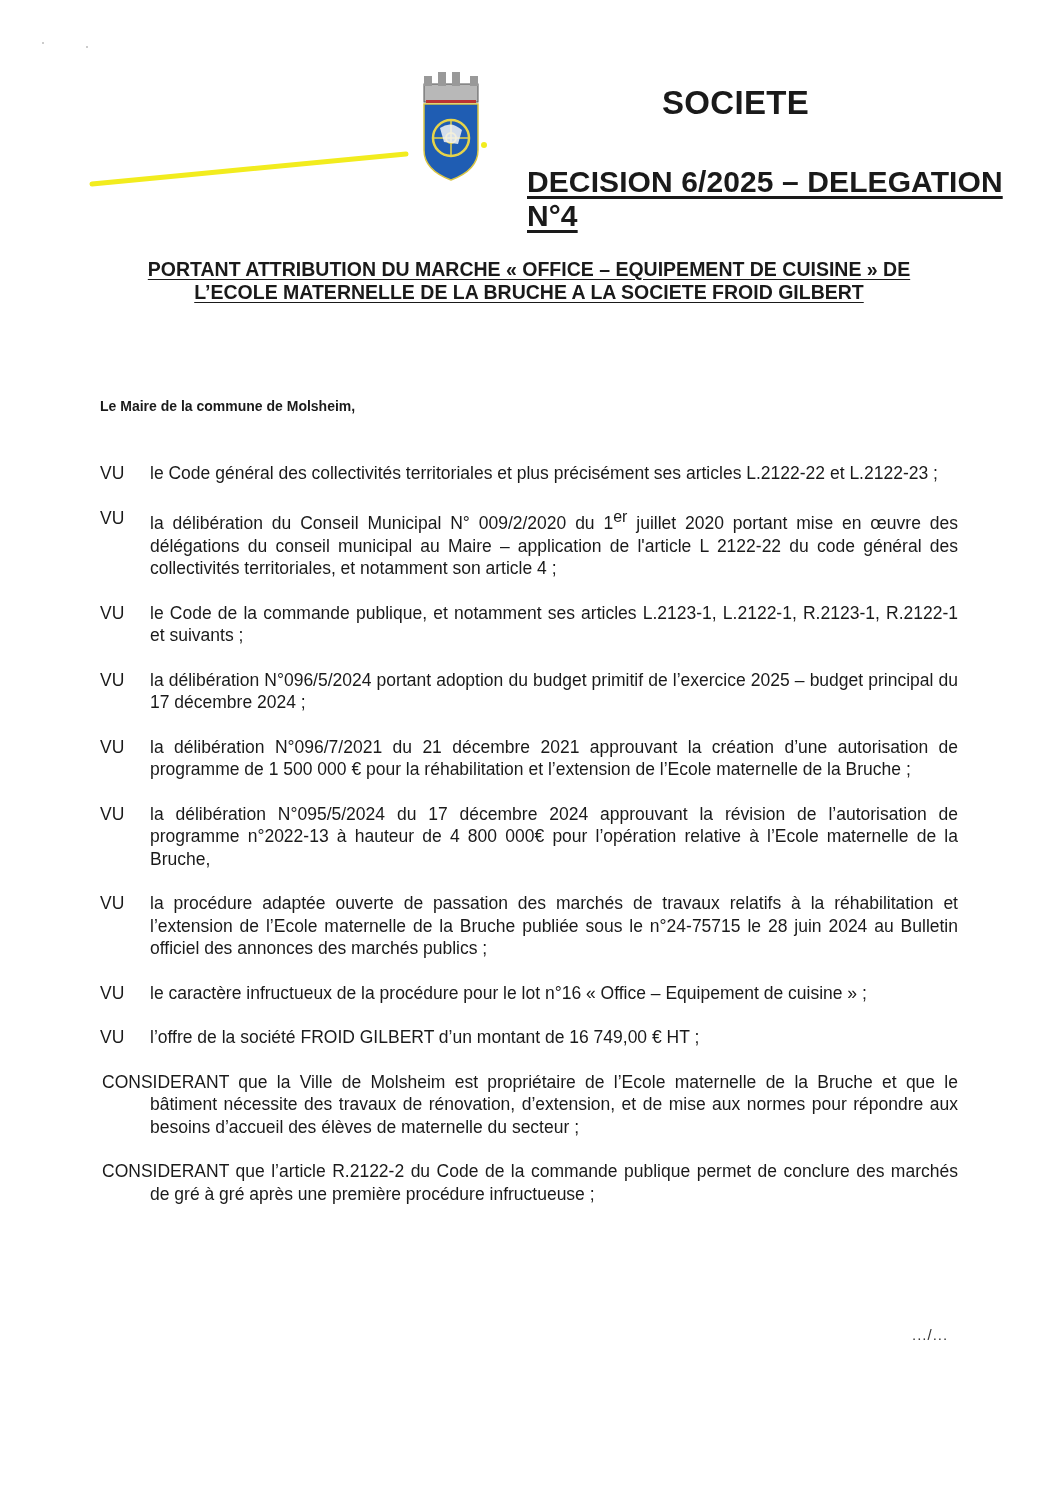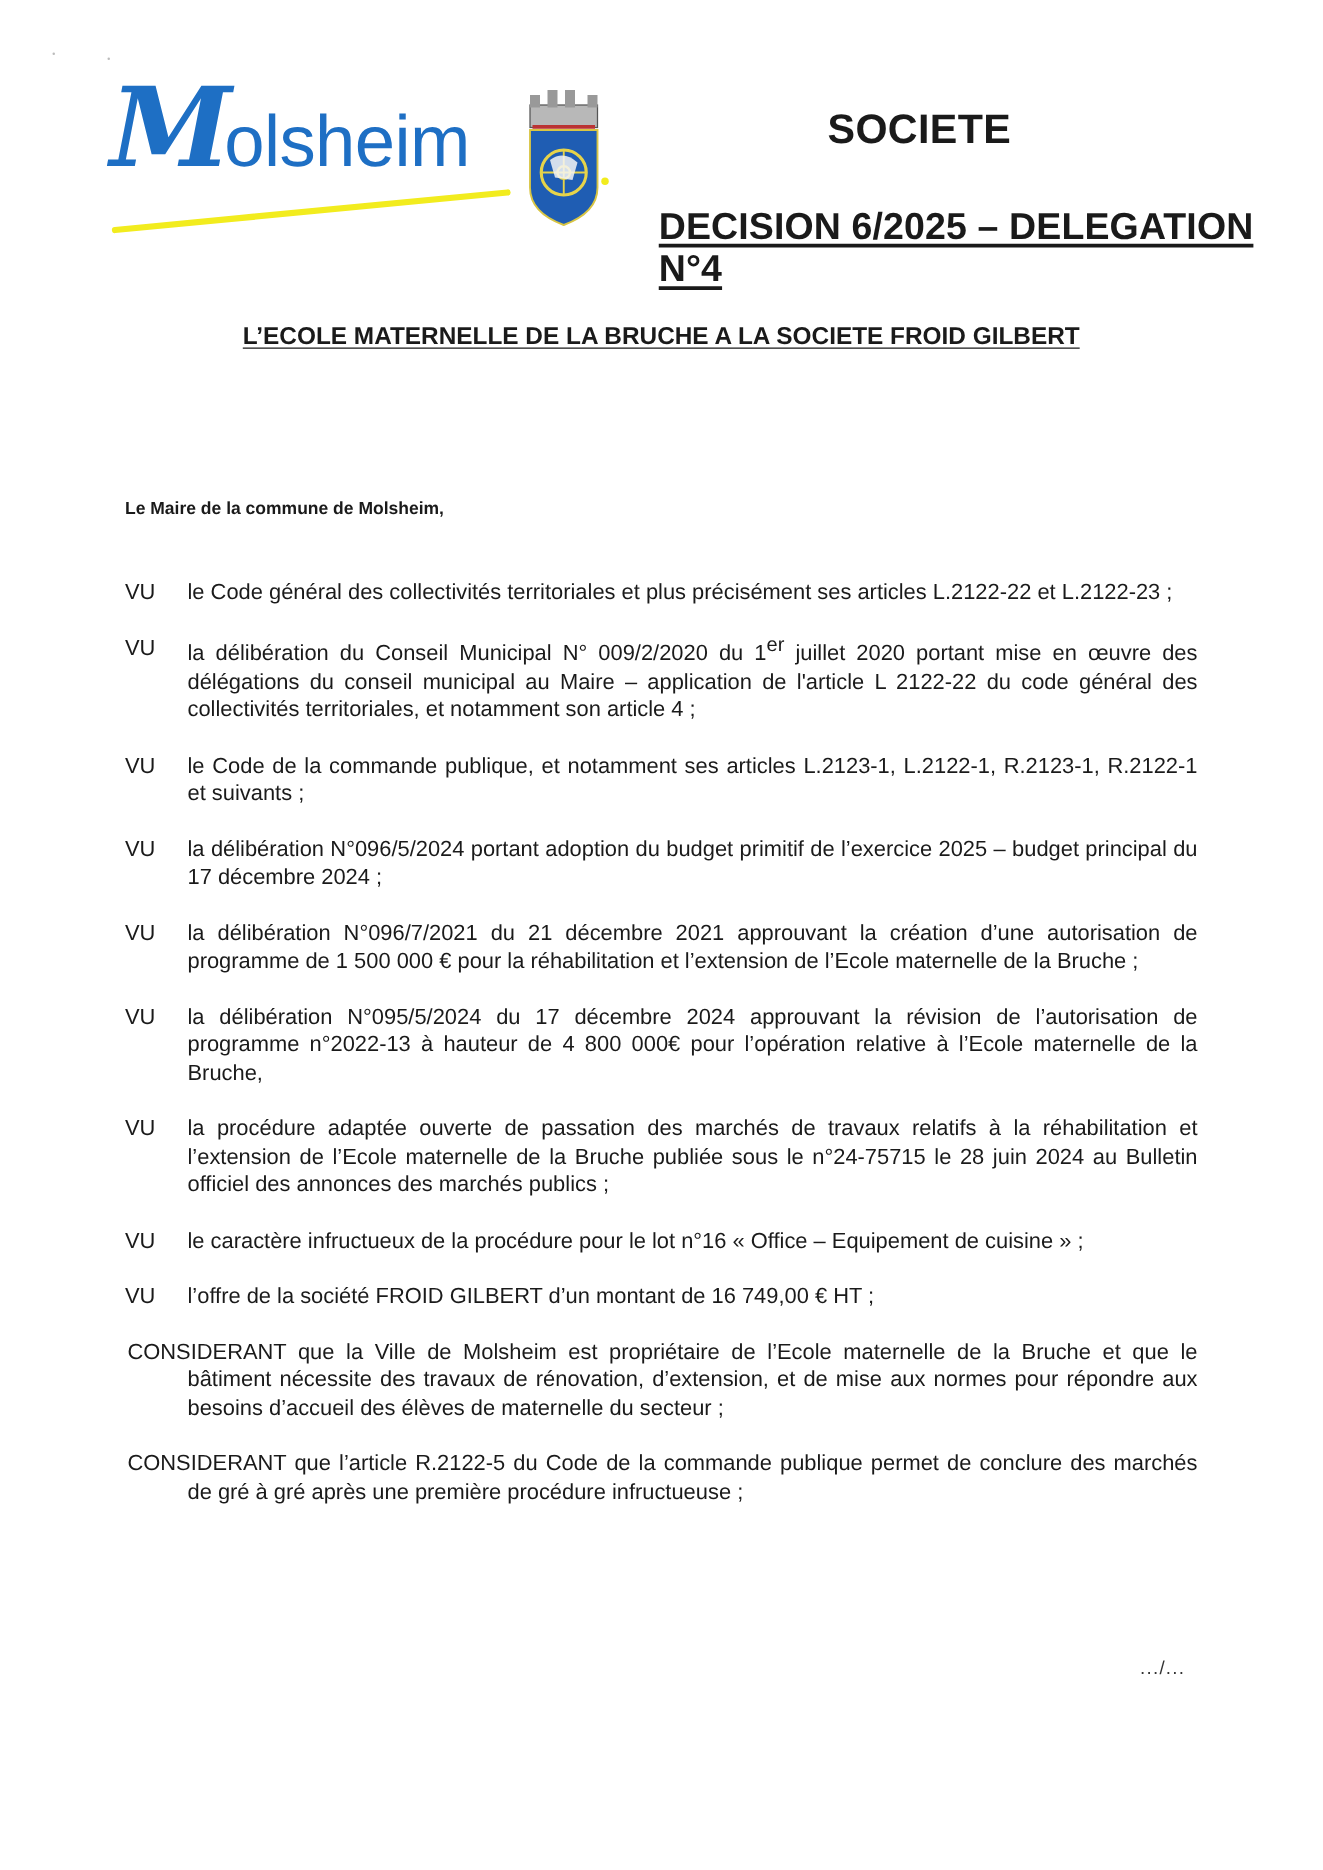--- a/index.html
+++ b/index.html
@@ -48,41 +48,41 @@
 <body>
 
 <div class="speck" style="left:42px;top:42px;"></div>
 <div class="speck" style="left:86px;top:46px;"></div>
 
 <div class="logo">
   <svg class="logo-swoosh" viewBox="0 0 420 130">
     <path d="M4 122 C 110 112, 230 100, 318 92" stroke="#f2ec1e" stroke-width="5" fill="none" stroke-linecap="round"></path>
     <circle cx="396" cy="83" r="3" fill="#f2ec1e"></circle>
   </svg>
-  <div class="logo-text"><span class="big-m">M</span><span>olsheim</span></div>
   <svg class="crest" viewBox="0 0 66 112">
     <rect x="6" y="14" width="54" height="18" fill="#b8b8b8" stroke="#555" stroke-width="1"></rect>
     <rect x="6" y="6" width="8" height="10" fill="#999"></rect>
     <rect x="20" y="2" width="8" height="14" fill="#999"></rect>
     <rect x="34" y="2" width="8" height="14" fill="#999"></rect>
     <rect x="52" y="6" width="8" height="10" fill="#999"></rect>
     <rect x="8" y="30" width="50" height="3" fill="#b33"></rect>
     <path d="M6 34 L60 34 L60 80 Q60 100 33 110 Q6 100 6 80 Z" fill="#1f5db3" stroke="#d8c544" stroke-width="1.5"></path>
     <circle cx="33" cy="68" r="18" fill="none" stroke="#e6d34a" stroke-width="2.5"></circle>
     <circle cx="33" cy="68" r="5" fill="none" stroke="#e6d34a" stroke-width="2"></circle>
     <line x1="33" y1="50" x2="33" y2="86" stroke="#e6d34a" stroke-width="1.5"></line>
     <line x1="15" y1="68" x2="51" y2="68" stroke="#e6d34a" stroke-width="1.5"></line>
     <path d="M22 58 Q33 50 44 60 L40 74 L26 72 Z" fill="#f4f4f4" opacity="0.85"></path>
   </svg>
 </div>
 
 <div class="doc-title">SOCIETE</div>
 <div class="doc-subtitle">DECISION 6/2025 – DELEGATION N°4</div>
 
 <div class="object-title">
+  <div>PORTANT ATTRIBUTION DU MARCHE « OFFICE – EQUIPEMENT DE CUISINE » DE</div>
   <div>L’ECOLE MATERNELLE DE LA BRUCHE A LA SOCIETE FROID GILBERT</div>
 </div>
 
 <div class="preamble">Le Maire de la commune de Molsheim,</div>
 
 <div class="clauses">
   <div class="clause">
       <span class="kw">VU</span>
       <span class="txt">le Code général des collectivités territoriales et plus précisément ses articles L.2122-22 et L.2122-23 ;</span>
     </div>
@@ -113,16 +113,16 @@
   <div class="clause">
       <span class="kw">VU</span>
       <span class="txt">le caractère infructueux de la procédure pour le lot n°16 « Office – Equipement de cuisine » ;</span>
     </div>
   <div class="clause">
       <span class="kw">VU</span>
       <span class="txt">l’offre de la société FROID GILBERT d’un montant de 16 749,00 € HT ;</span>
     </div>
 
   <div class="consid"><span class="kw">CONSIDERANT</span> <span>que la Ville de Molsheim est propriétaire de l’Ecole maternelle de la Bruche et que le bâtiment nécessite des travaux de rénovation, d’extension, et de mise aux normes pour répondre aux besoins d’accueil des élèves de maternelle du secteur ;</span></div>
-  <div class="consid"><span class="kw">CONSIDERANT</span> <span>que l’article R.2122-5 du Code de la commande publique permet de conclure des marchés de gré à gré après une première procédure infructueuse ;</span></div>
+  <div class="consid"><span class="kw">CONSIDERANT</span> <span>que l’article R.2122-2 du Code de la commande publique permet de conclure des marchés de gré à gré après une première procédure infructueuse ;</span></div>
 </div>
 
 <div class="continued">.../...</div>
 
 </body></html>

